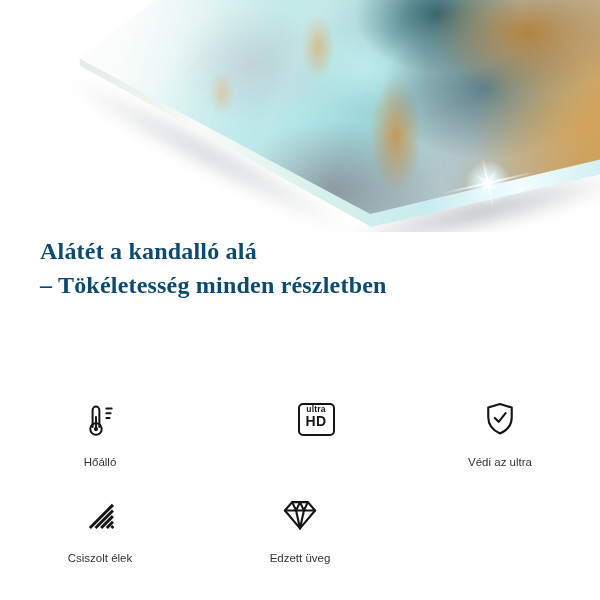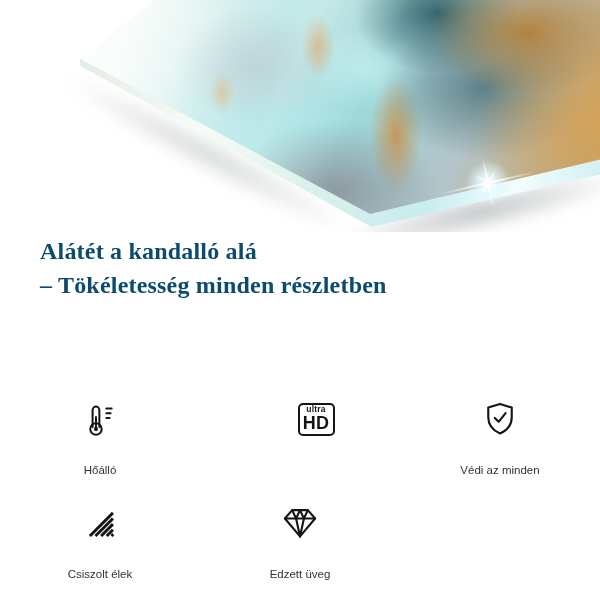--- a/index.html
+++ b/index.html
@@ -55,27 +55,27 @@
   .content { position:absolute; left:40px; top:234px; width:524px; }
   h1 { font-family:"Liberation Serif","DejaVu Serif",serif; font-weight:700;
     font-size:24px; line-height:34px; color:#0c4a6e; letter-spacing:.2px; }
   .desc { margin-top:17px; font-size:13.5px; line-height:27px; color:#3d3d3d; }
 
   
   .features { position:absolute; left:0; top:398px; width:600px;
     display:grid; grid-template-columns:repeat(3,1fr); row-gap:26px; }
   .feature { display:flex; flex-direction:column; align-items:center; }
   .ficon { height:42px; display:flex; align-items:center; justify-content:center; color:#151515; }
-  .flabel { margin-top:24px; font-size:11.5px; color:#333; }
+  .flabel { margin-top:16px; font-size:11.5px; color:#333; }
   svg.icn { stroke:#151515; fill:none; stroke-width:1.9; stroke-linecap:round; stroke-linejoin:round; }
   .uhd { width:37px; height:33px; border:2.5px solid #151515; border-radius:5px;
     display:flex; flex-direction:column; align-items:center; 
     line-height:1; color:#151515; font-weight:700;margin-left:32px; }
   .uhd .t1 { font-size:8.5px; letter-spacing:.2px; }
-  .uhd .t2 { font-size:18px; margin-top:1px; letter-spacing:.3px; }
+  .uhd .t2 { font-size:14px; margin-top:1px; letter-spacing:.3px; }
 </style>
 </head>
 <body>
 
 <div class="page">
 
   <div class="hero">
     <div class="shadow-bottom"></div>
     <div class="shadow-left"></div>
     <div class="glass-edge"></div>
@@ -120,21 +120,21 @@
       </div>
     </div>
 
     <div class="feature">
       <div class="ficon">
         <svg class="icn" width="36" height="38" viewBox="0 0 32 34">
           <path d="M16 3.5 L26.5 6.8 V15.5 C26.5 23 21.5 27.6 16 30 C10.5 27.6 5.5 23 5.5 15.5 V6.8 Z"></path>
           <path d="M11.3 16 L14.8 19.5 L21 11.8"></path>
         </svg>
       </div>
-      <div class="flabel">Védi az minden</div>
+      <div class="flabel">Védi az ultra</div>
     </div>
 
     <div class="feature">
       <div class="ficon">
         <svg width="36" height="34" viewBox="0 0 32 30">
           <g stroke="#151515" stroke-width="2.6" fill="none">
             <line x1="7" y1="26.5" x2="27.5" y2="6"></line>
             <line x1="12" y1="26.5" x2="27.5" y2="11"></line>
             <line x1="17" y1="26.5" x2="27.5" y2="16"></line>
             <line x1="22" y1="26.5" x2="27.5" y2="21"></line>

